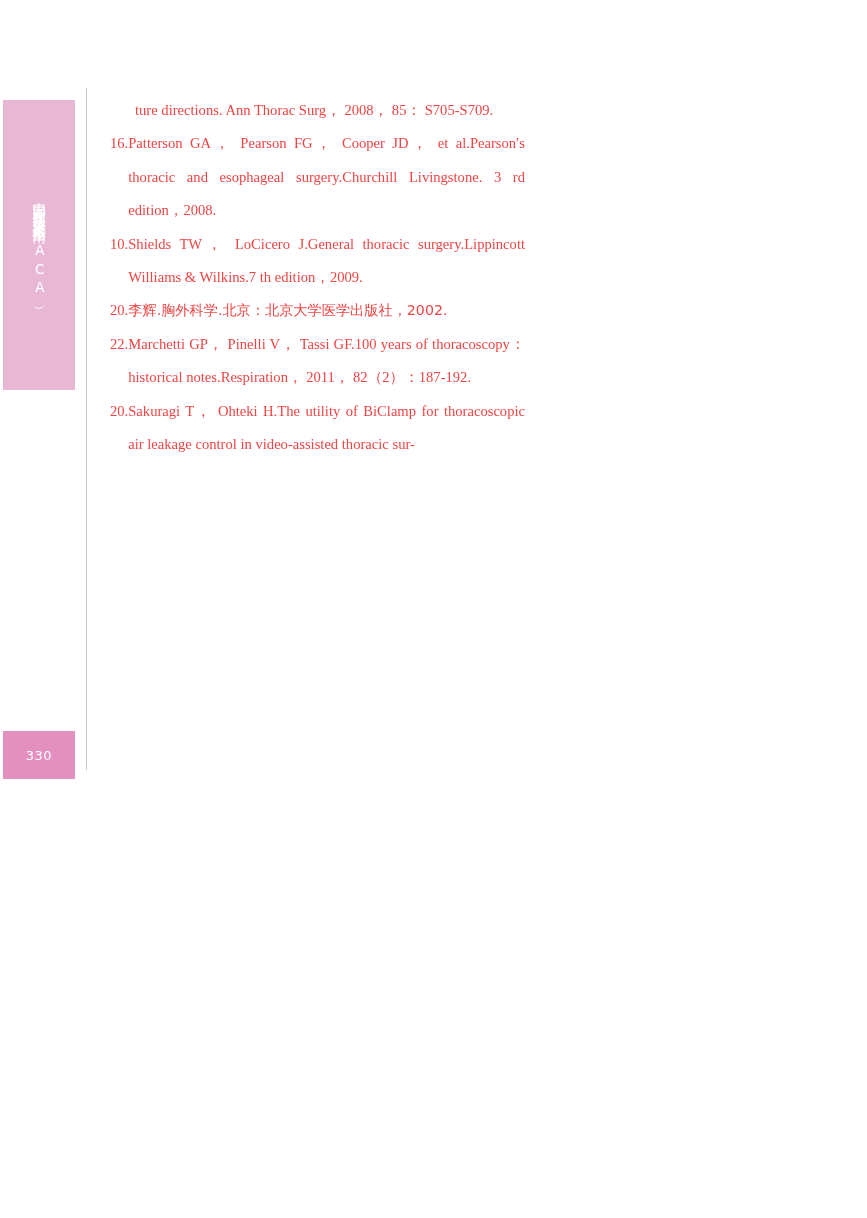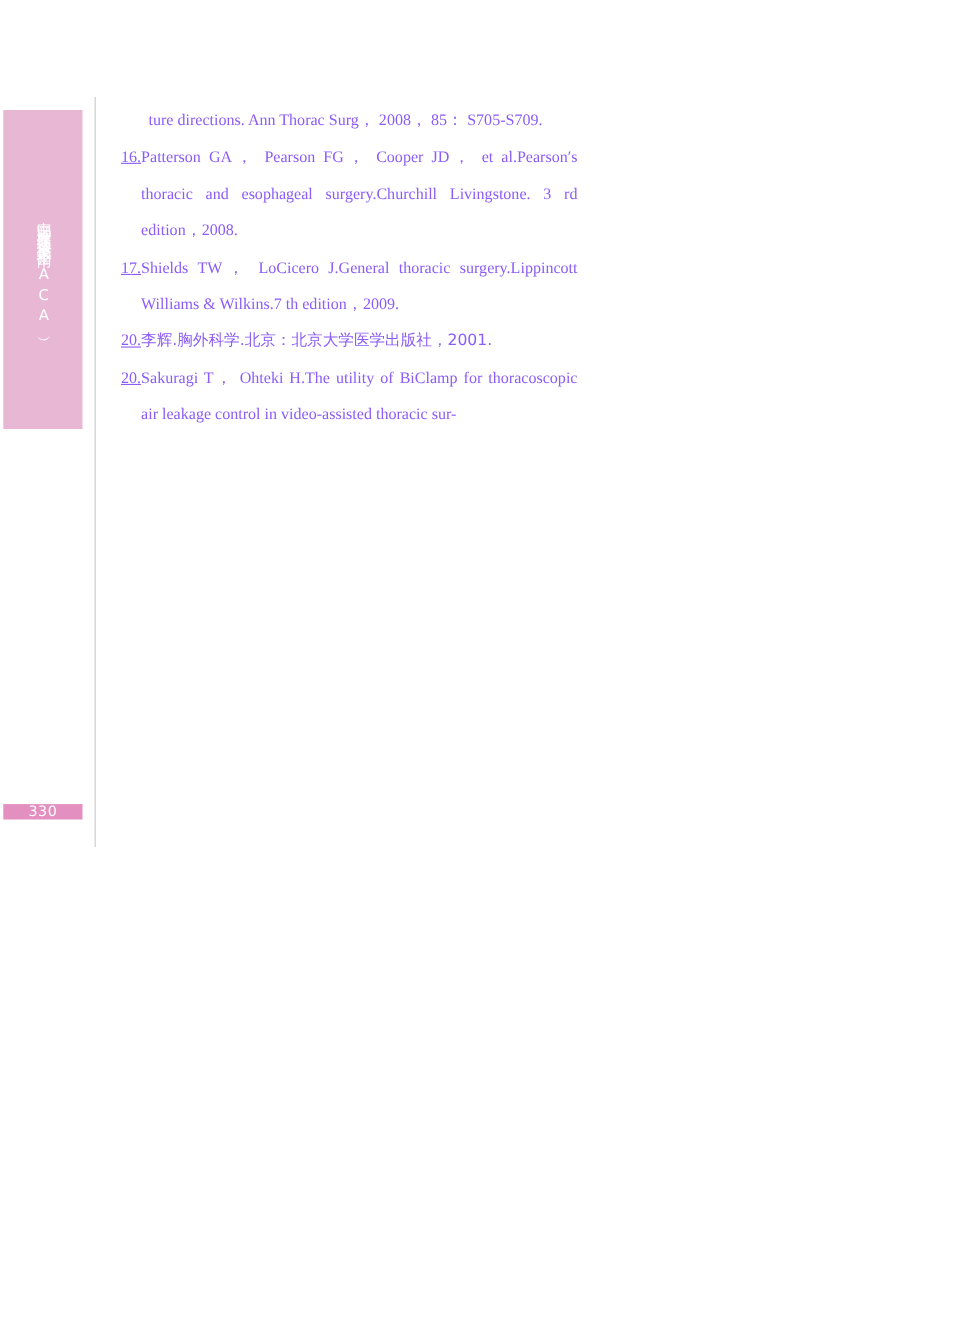--- a/index.html
+++ b/index.html
@@ -47,21 +47,21 @@
     line-height: 1;
     white-space: nowrap;
   }
 
   
   .page-num-block {
     position: absolute;
     left: 3px;
     top: 731px;
     width: 72px;
-    height: 14px;
+    height: 48px;
     background: #e38fc0;
     display: flex;
     align-items: center;
     justify-content: center;
     text-align: center;
   }
   .page-num {
     font-family: "DejaVu Sans", sans-serif;
     font-size: 13px;
     color: #ffffff;
@@ -85,27 +85,26 @@
     top: 94px;
     width: 415px;
   }
 
   .ref {
     display: flex;
     align-items: flex-start;
     font-size: 14.6px;
     line-height: 33.4px;
     margin: 0 0 0 0;
-    color: #8b5cf6;
+    color: #ef4444;
   }
   .ref .num {
     flex: 0 0 auto;
     text-align: center;
     white-space: nowrap;
-    text-decoration: underline;
   }
   .ref .body {
     flex: 1 1 auto;
     text-align: justify;
     text-justify: inter-character;
   }
   
   .ref.cont .body {
     margin-left: 0;
   }
@@ -137,32 +136,36 @@
     <div class="ref cont">
       <span class="body">ture directions. Ann Thorac Surg， 2008， 85： S705-S709.</span>
     </div>
 
     <div class="ref">
       <span class="num">16.</span>
       <span class="body">Patterson GA， Pearson FG， Cooper JD， et al.Pearson′s thoracic and esophageal surgery.Churchill Livingstone. 3 rd edition，2008.</span>
     </div>
 
     <div class="ref">
-      <span class="num">17.</span>
+      <span class="num">10.</span>
       <span class="body">Shields TW， LoCicero J.General thoracic surgery.Lippincott Williams &amp; Wilkins.7 th edition，2009.</span>
     </div>
 
     <div class="ref">
       <span class="num">20.</span>
-      <span class="body zh">李辉.胸外科学.北京：北京大学医学出版社，2001.</span>
+      <span class="body zh">李辉.胸外科学.北京：北京大学医学出版社，2002.</span>
     </div>
 
 
 
 
+    <div class="ref">
+      <span class="num">22.</span>
+      <span class="body">Marchetti GP， Pinelli V， Tassi GF.100 years of thoracoscopy：historical notes.Respiration， 2011， 82（2）：187-192.</span>
+    </div>
 
     <div class="ref">
       <span class="num">20.</span>
       <span class="body">Sakuragi T， Ohteki H.The utility of BiClamp for thoracoscopic air leakage control in video-assisted thoracic sur-</span>
     </div>
 
   </div>
 </div>
 
 </body></html>

